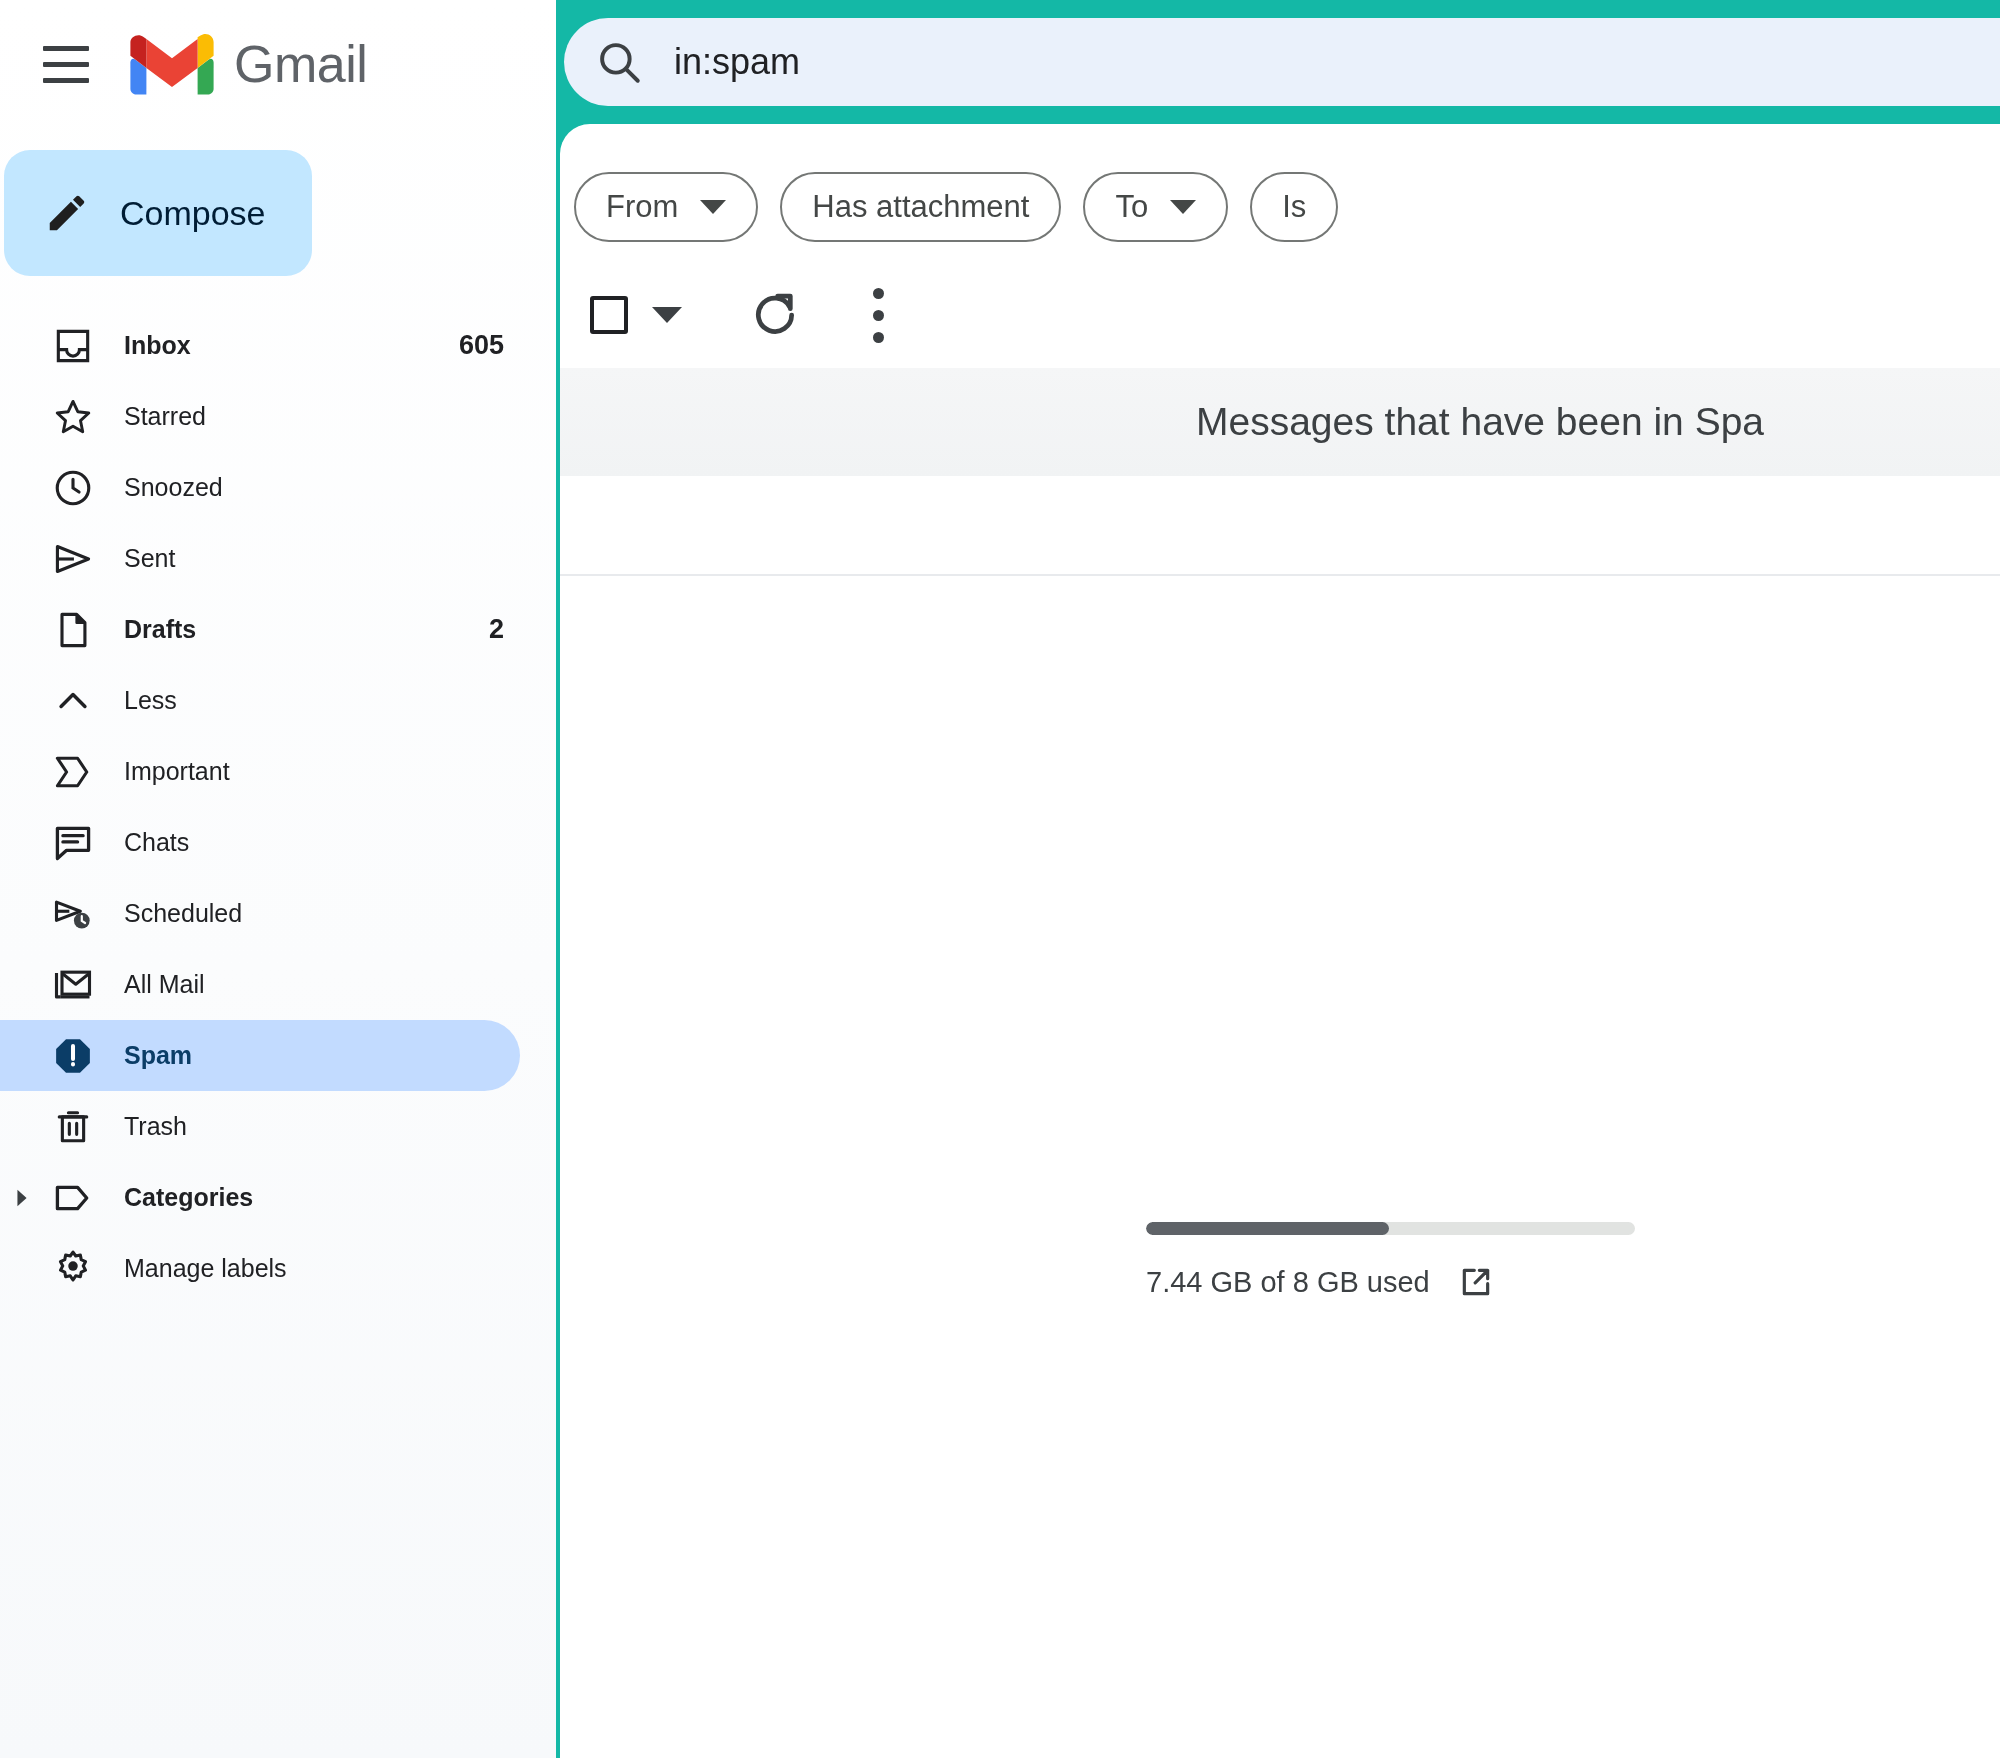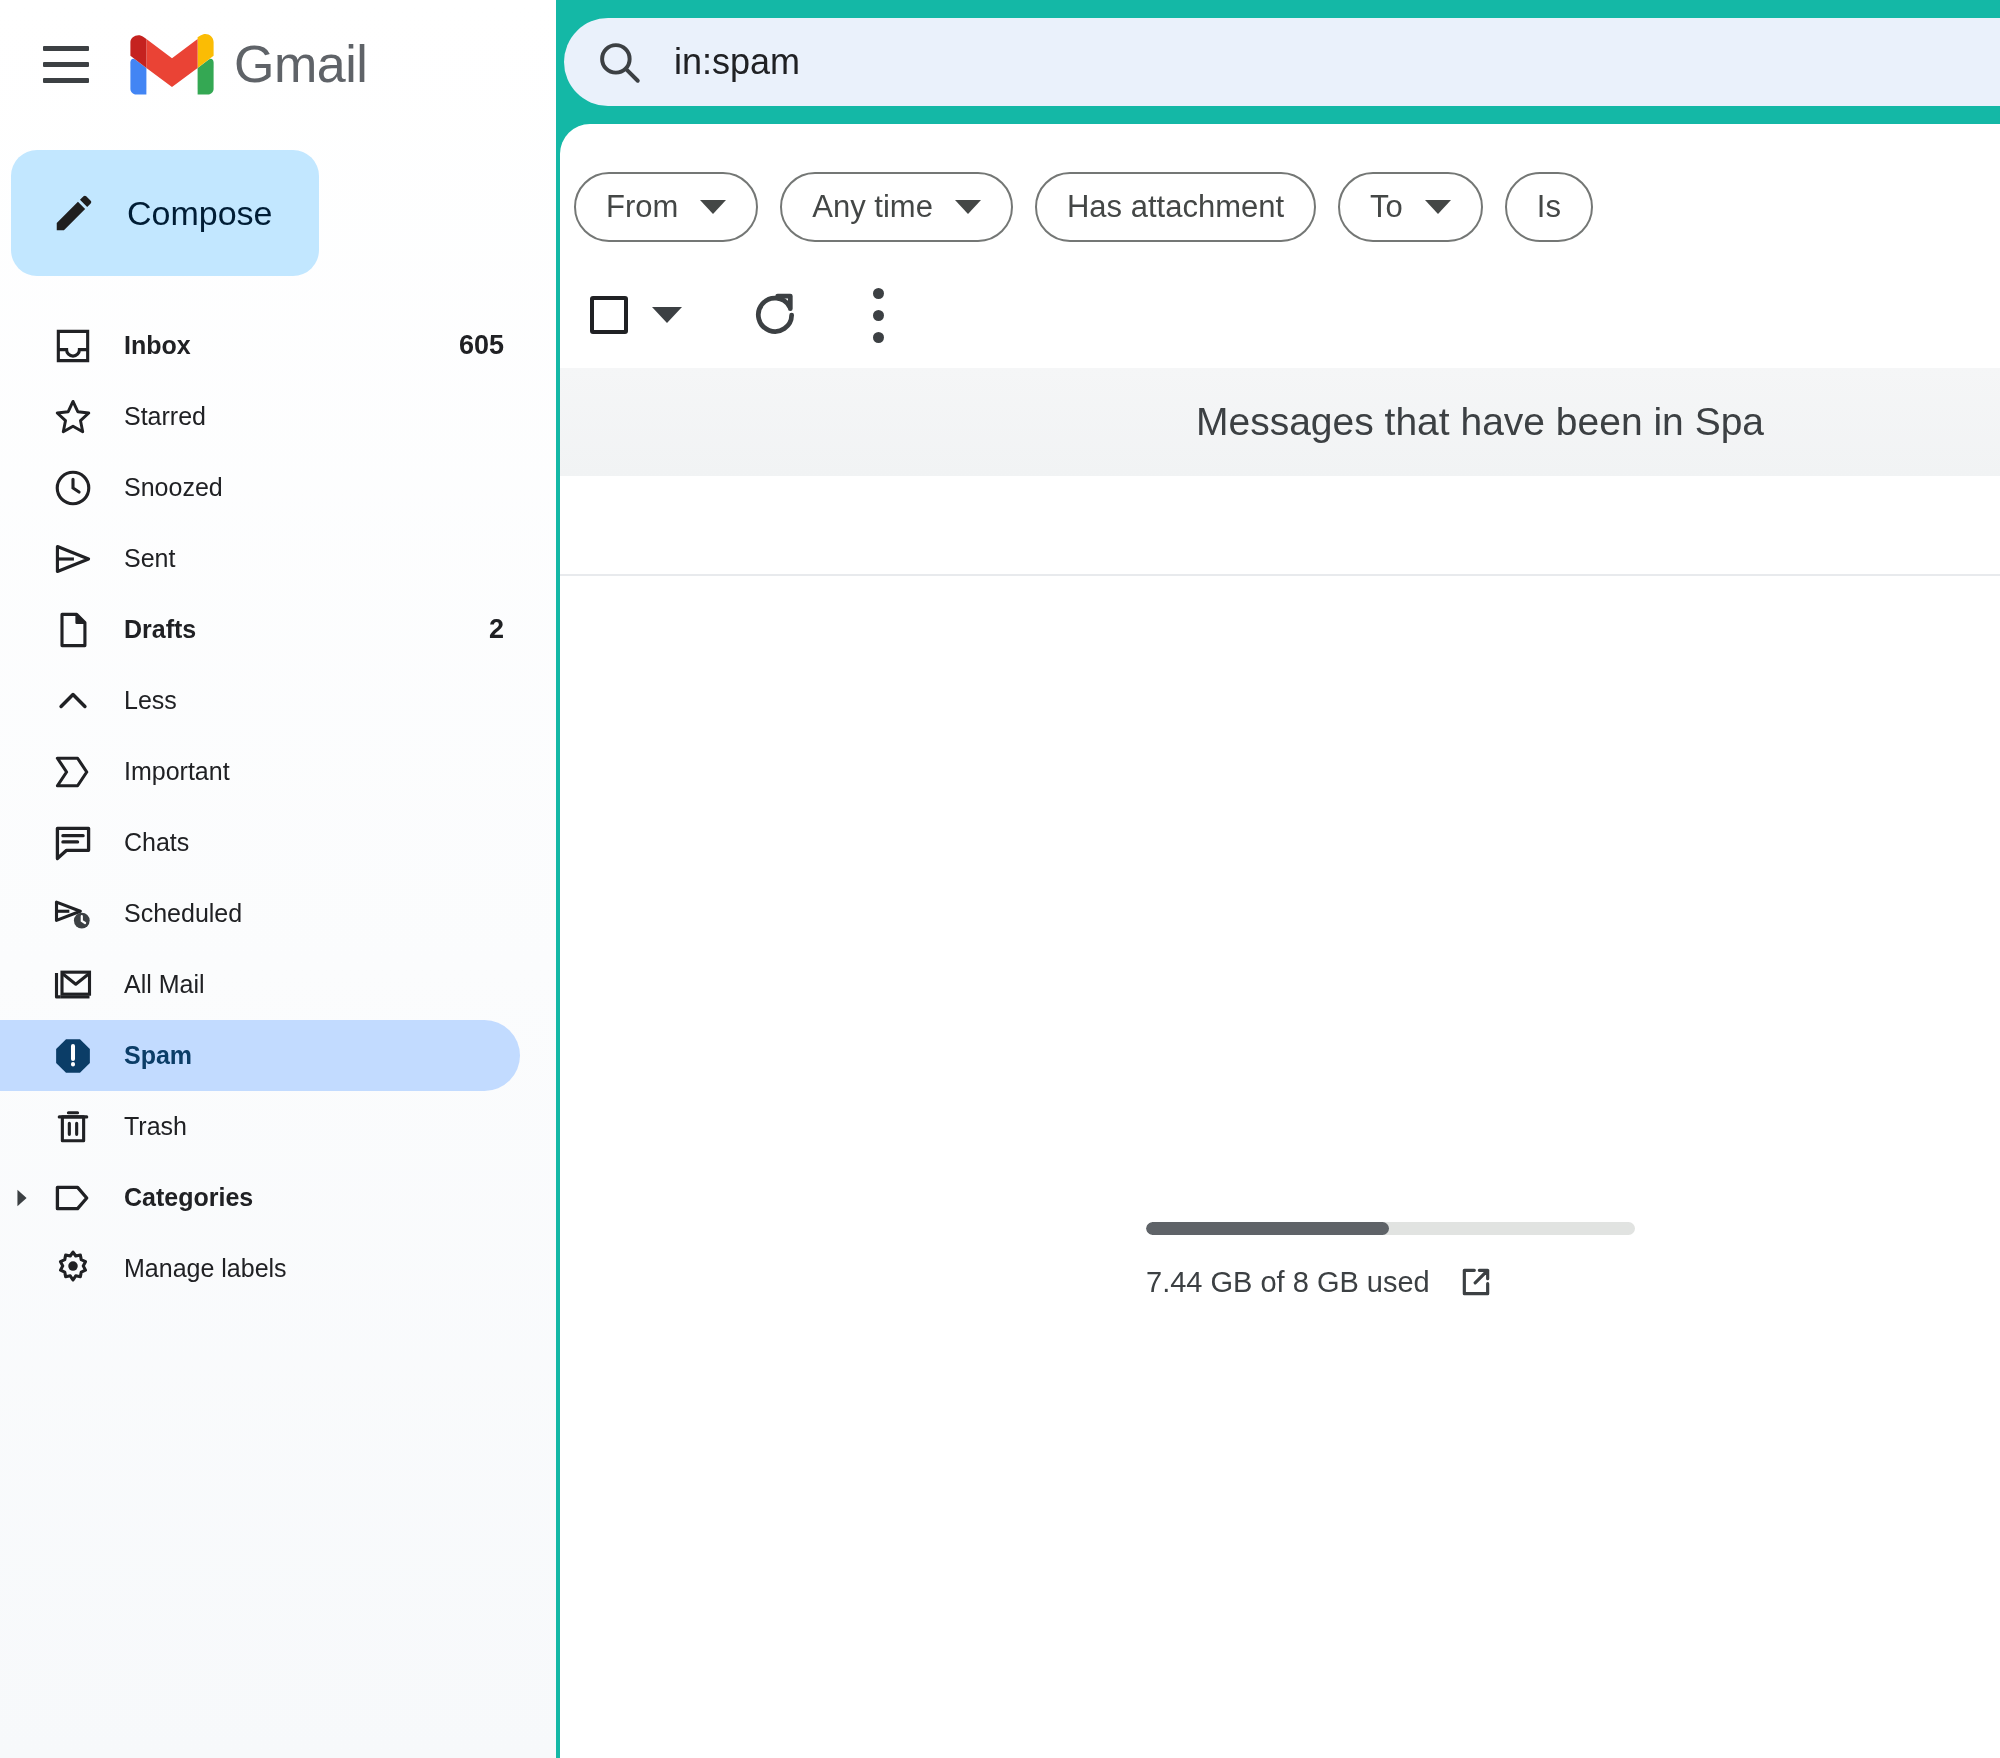--- a/index.html
+++ b/index.html
@@ -57,21 +57,21 @@
     font-size: 52px;
     color: #5f6368;
     margin-left: 20px;
     letter-spacing: -0.5px;
     font-weight: 400;
   }
 
   
   #compose {
     position: absolute;
-    left: 11px; top: 150px;
+    left: 4px; top: 150px;
     width: 308px; height: 126px;
     background: #c2e7ff;
     border-radius: 26px;
     display: flex;
     align-items: center;
     cursor: pointer;
   }
   #compose .pencil { margin-left: 40px; width: 46px; height: 46px; display:block;}
   #compose .label {
     margin-left: 30px;
@@ -514,24 +514,20 @@
         <path d="M15.4 15.4L21 21" stroke="#3c4043" stroke-width="1.9" stroke-linecap="round"></path>
       </svg>
       <span id="search-value">in:spam</span>
     </div>
 
     <div id="contentcard">
 
       <div id="chips">
         <div class="chip">
           <span class="chip-label">From</span>
-          <span class="tri"></span>
-        </div>
-        <div class="chip">
-          <span class="chip-label">Any time</span>
           <span class="tri"></span>
         </div>
         <div class="chip">
           <span class="chip-label">Has attachment</span>
         </div>
         <div class="chip">
           <span class="chip-label">To</span>
           <span class="tri"></span>
         </div>
         <div class="chip">

